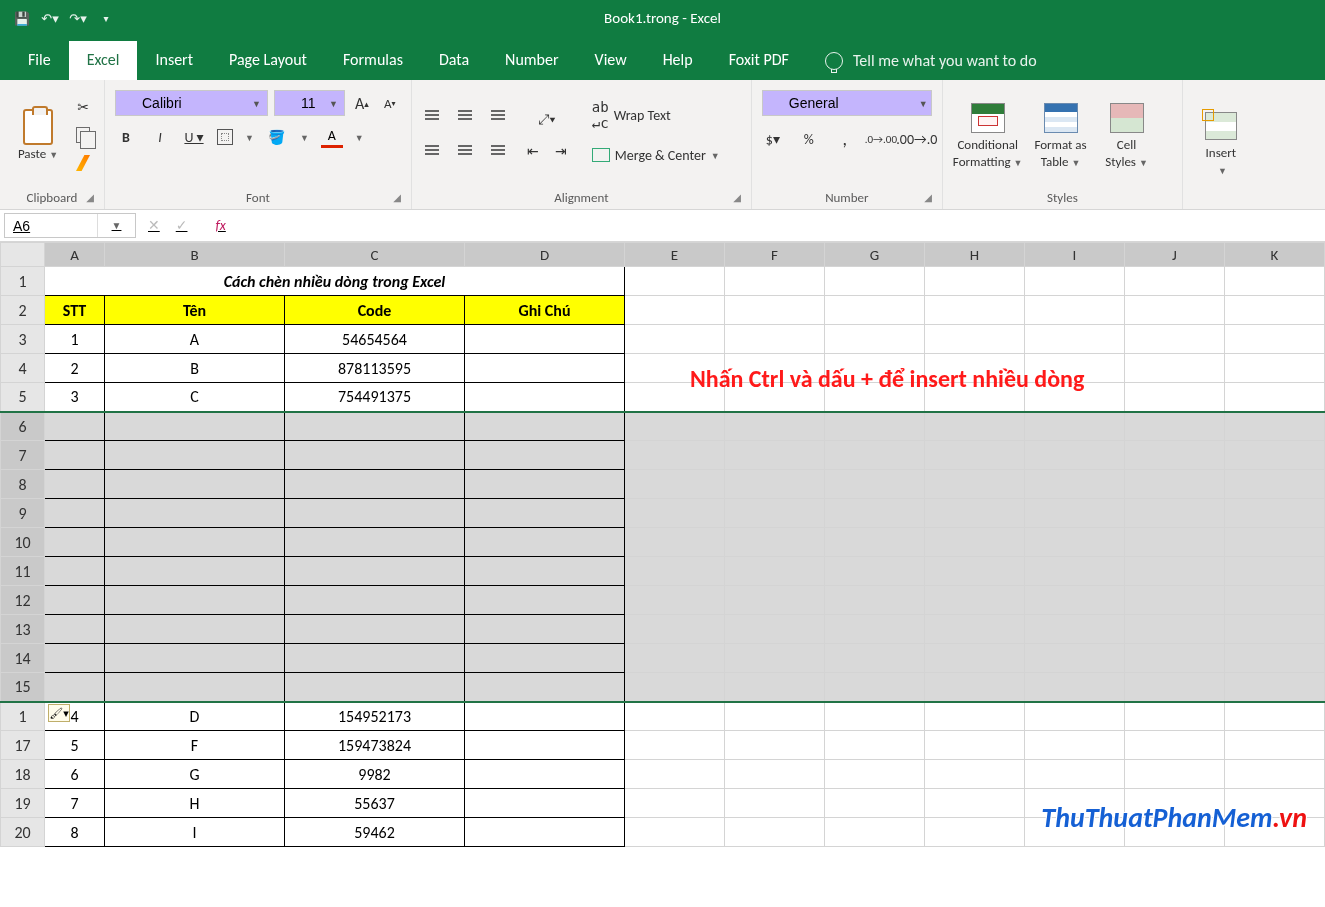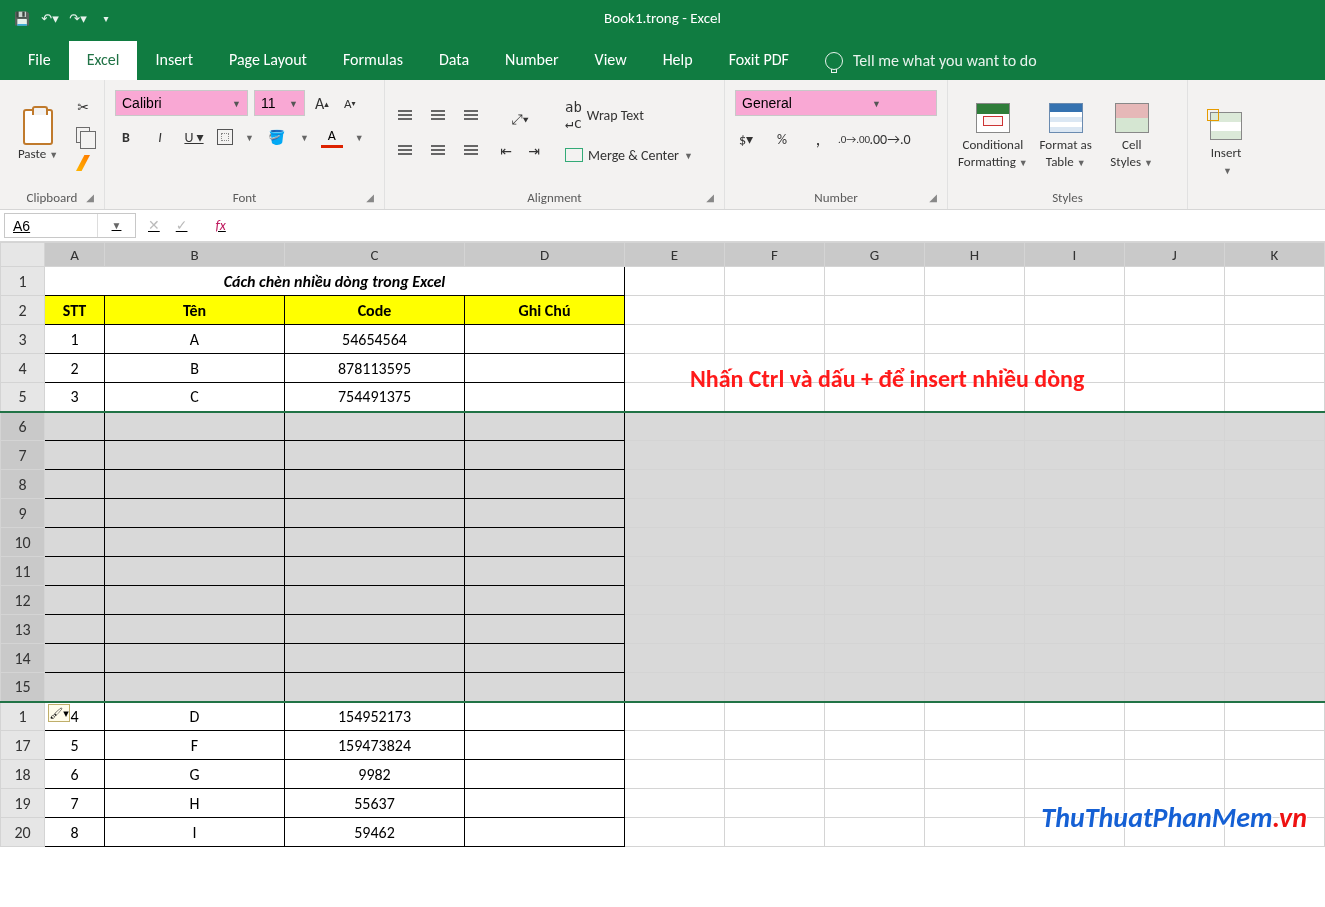--- a/index.html
+++ b/index.html
@@ -23,21 +23,21 @@
   .ribbon { background:#f3f2f1; border-bottom:1px solid #d6d6d6; display:flex; height:130px; }
   .group { border-right:1px solid #e1e1e1; padding:4px 10px 2px; display:flex; flex-direction:column; }
   .group-body { flex:1; display:flex; align-items:center; gap:6px; }
   .group-label { text-align:center; font-size:13px; color:#5a5a5a; padding:4px 0 2px; position:relative;}
   .group-label .dlg{position:absolute;right:0;bottom:3px;font-size:10px;color:#888;}
   .btn-col{display:flex;flex-direction:column;gap:6px;align-items:center;}
   .btn-big{display:flex;flex-direction:column;align-items:center;justify-content:center;gap:2px;min-width:56px;font-size:13px;color:#333;cursor:pointer;}
   .btn-big .bicon{width:34px;height:34px;display:flex;align-items:center;justify-content:center;font-size:22px;}
   .btn-big .arrow{font-size:9px;color:#666;margin-left:3px;}
   .mini{width:22px;height:22px;display:inline-flex;align-items:center;justify-content:center;font-size:14px;color:#333;cursor:pointer;}
-  .combo{display:inline-flex;align-items:center;border:1px solid #c8c8c8;background:#f9a8d4;height:26px;font-size:14px;}
+  .combo{display:inline-flex;align-items:center;border:1px solid #c8c8c8;background:#c4b5fd;height:26px;font-size:14px;padding-left:20px;}
   .combo input{border:none;outline:none;padding:0 6px;font-size:14px;background:transparent;}
   .combo .ar{padding:0 6px;font-size:9px;color:#555;cursor:pointer;}
   .rbtn{display:inline-flex;align-items:center;gap:5px;height:28px;padding:0 6px;cursor:pointer;font-size:14px;color:#333;}
   .rbtn .ar{font-size:9px;color:#666;}
 
   
   .paste-ico{width:30px;height:36px;border:2px solid #c07a2c;border-radius:3px;background:#fff;position:relative;}
   .paste-ico::before{content:"";position:absolute;top:-5px;left:7px;width:12px;height:7px;border:2px solid #c07a2c;border-bottom:none;border-radius:3px 3px 0 0;background:#f3f2f1;}
   .cut-ico::before{content:"✂";color:#333;}
   .copy-ico{width:14px;height:16px;border:1.5px solid #6c6c6c;position:relative;}
@@ -234,21 +234,21 @@
           <span>Merge &amp; Center</span>
           <span class="ar">▼</span>
         </div>
       </div>
     </div>
     <div class="group-label"><span>Alignment</span><span class="dlg">◢</span></div>
   </div>
 
   <div class="group" style="min-width:190px;">
     <div class="group-body" style="flex-direction:column;align-items:flex-start;gap:12px;padding-top:6px;">
-      <div class="combo" style="width:202px;">
+      <div class="combo" style="width:170px;">
           <input style="width: 130px;" value="General">
           <span class="ar">▼</span>
         </div>
       <div style="display:flex;gap:14px;">
         <span class="mini">$▾</span>
         <span class="mini">%</span>
         <span class="mini" style="font-size:18px;">,</span>
         <span class="mini" style="font-size:11px;">.0→.00</span>
         <span class="mini" style="font-size:14px;">.00→.0</span>
       </div>

